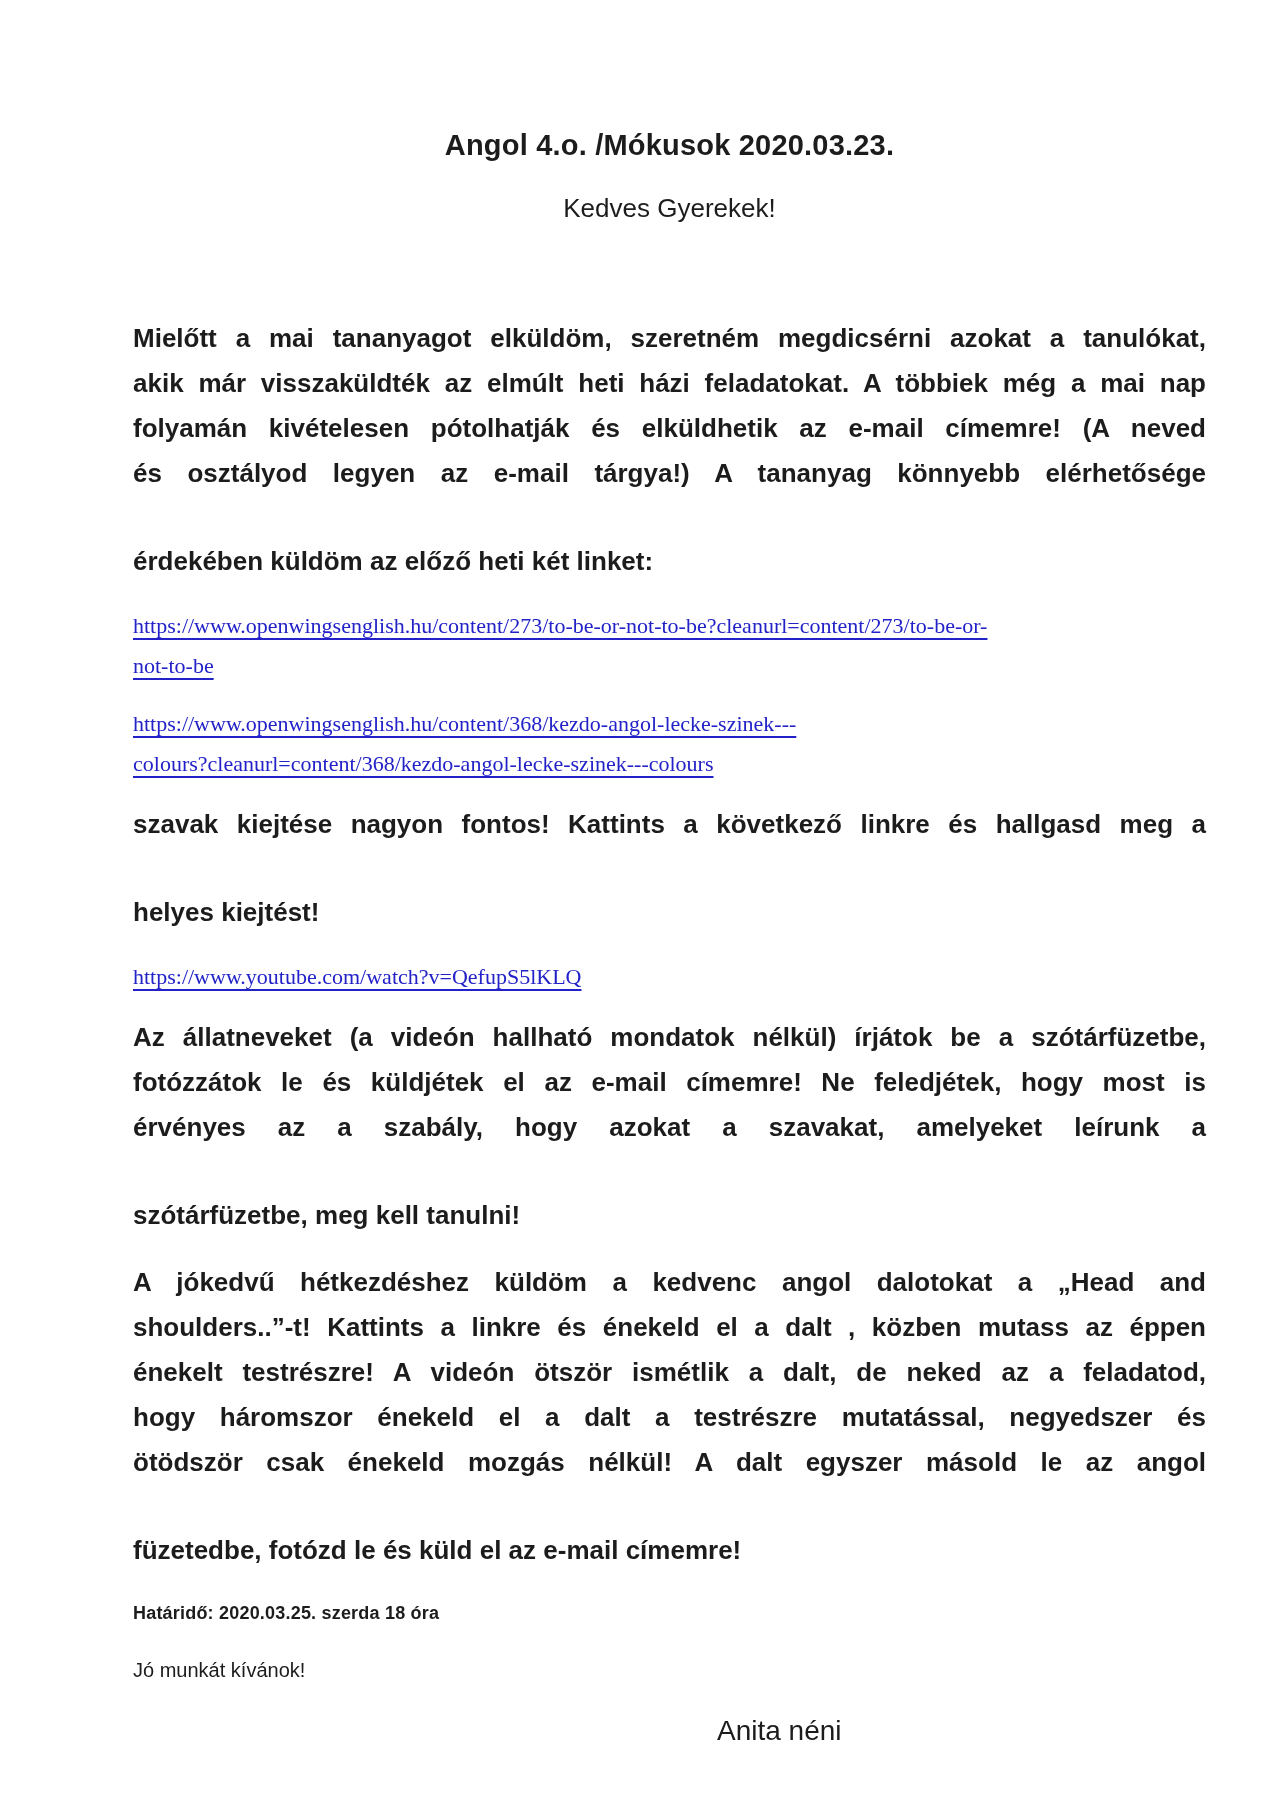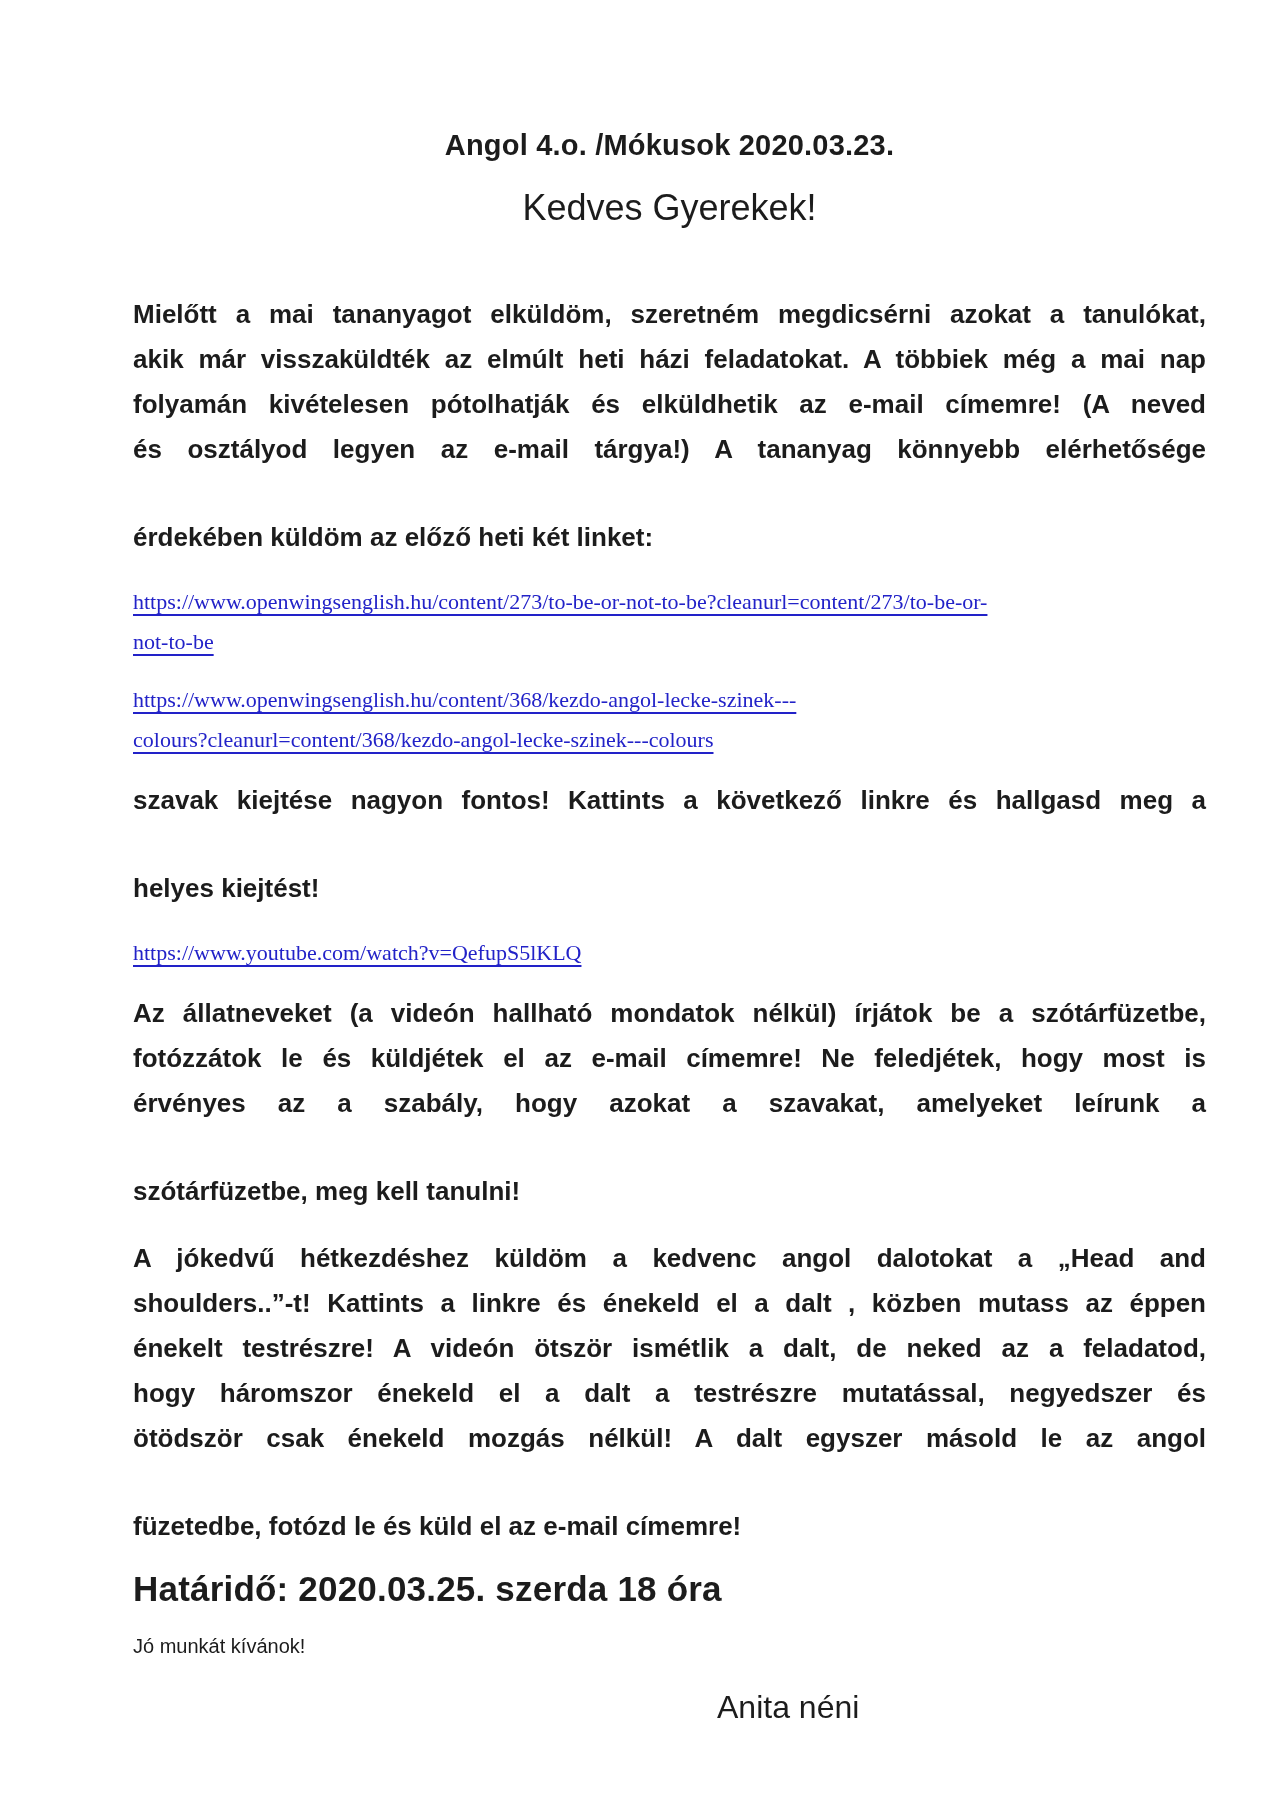--- a/index.html
+++ b/index.html
@@ -24,24 +24,24 @@
   }
   .doc-title{
     font-size:29px;
     font-weight:bold;
     text-align:center;
     line-height:38px;
     margin-bottom:26px;
     letter-spacing:0.2px;
   }
   .greeting{
-    font-size:36px;
+    font-size:26px;
     text-align:center;
     line-height:36px;
-    margin-bottom:66px;
+    margin-bottom:90px;
   }
   .para{
     font-size:26px;
     line-height:45px;
     margin-bottom:22px;
     color:var(--text-color);
   }
   .para .ln{
     text-align:justify;
     text-align-last:justify;
@@ -65,33 +65,33 @@
     cursor:pointer;
     width:fit-content;
     max-width:100%;
   }
   .link-block .ln{
     text-align:left;
     white-space:nowrap;
     font-family:Liberation Serif, serif;
   }
   .deadline{
-    font-size:35px;
+    font-size:18px;
     font-weight:bold;
     line-height:36px;
     margin-bottom:22px;
     letter-spacing:0.2px;
   }
   .closing{
     font-size:20px;
     line-height:34px;
     margin-bottom:26px;
   }
   .signature{
-    font-size:32px;
+    font-size:28px;
     line-height:36px;
     margin-left:584px;
   }
 </style>
 </head>
 <body>
 
 <div class="page">
 
   <h1 class="doc-title">Angol 4.o. /Mókusok 2020.03.23.</h1>

